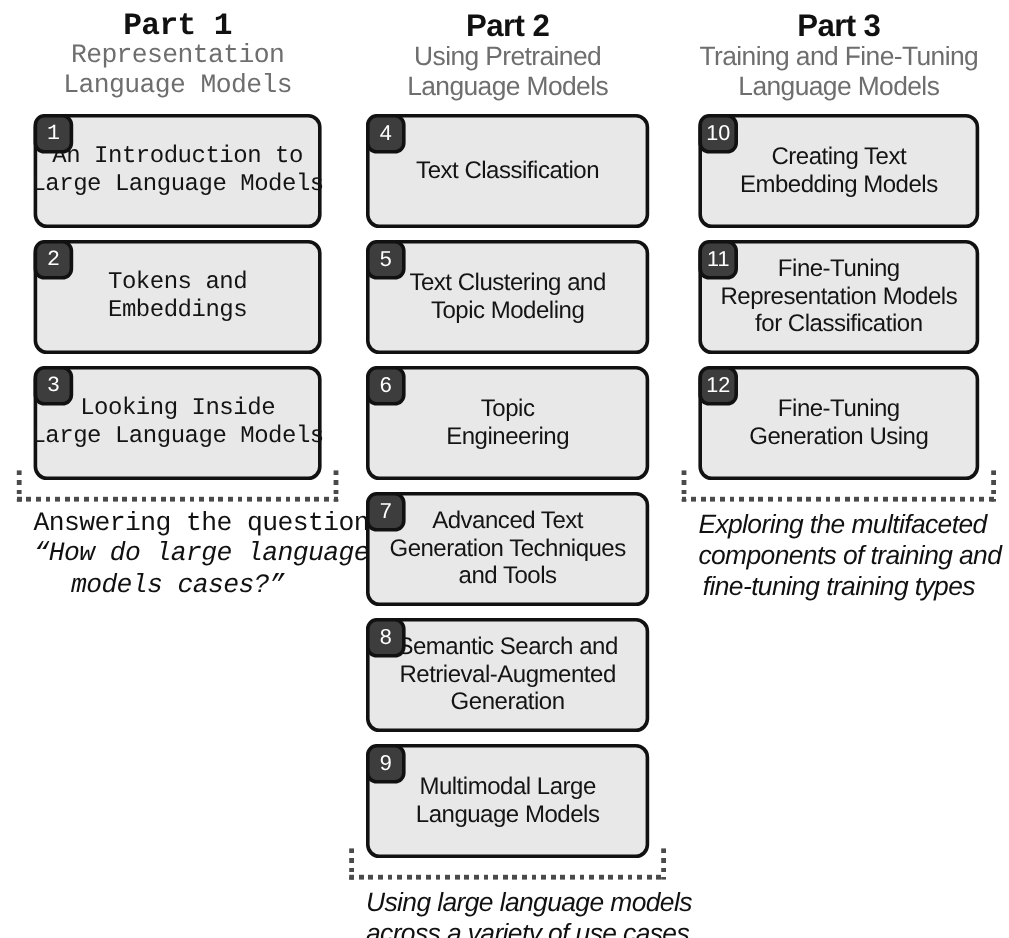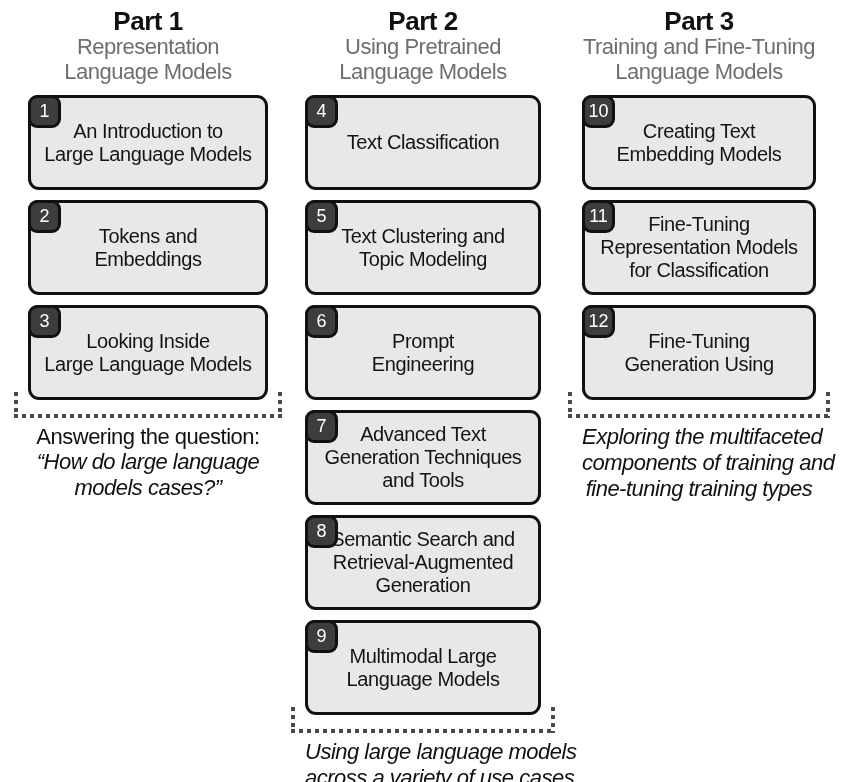--- a/index.html
+++ b/index.html
@@ -9,21 +9,21 @@
     font-family: "Liberation Sans", sans-serif;
   }
   .figure {
     position: relative;
     width: 841px;
     height: 782px;
     background: #ffffff;
     overflow: hidden;
   }
   .col { position: absolute; top: 8px; }
-  .col-1 { left: 28px;  width: 240px; }
+  .col-1 { left: 28px;  width: 240px; font-family: Liberation Mono, monospace; }
   .col-2 { left: 305px; width: 236px; }
   .col-3 { left: 582px; width: 234px; }
 
   .hdr { height: 87px; text-align: center; letter-spacing: -0.5px; }
   .part-title {
     font-size: 26px;
     font-weight: bold;
     color: #111111;
     line-height: 1.05;
   }
@@ -165,21 +165,21 @@
       <div class="badge">5</div>
       <div class="box-label">
         <span>Text Clustering and</span>
         <span>Topic Modeling</span>
       </div>
     </div>
 
     <div class="box">
       <div class="badge">6</div>
       <div class="box-label">
-        <span>Prompt</span>
+        <span>Topic</span>
         <span>Engineering</span>
       </div>
     </div>
 
     <div class="box">
       <div class="badge">7</div>
       <div class="box-label">
         <span>Advanced Text</span>
         <span>Generation Techniques</span>
         <span>and Tools</span>

